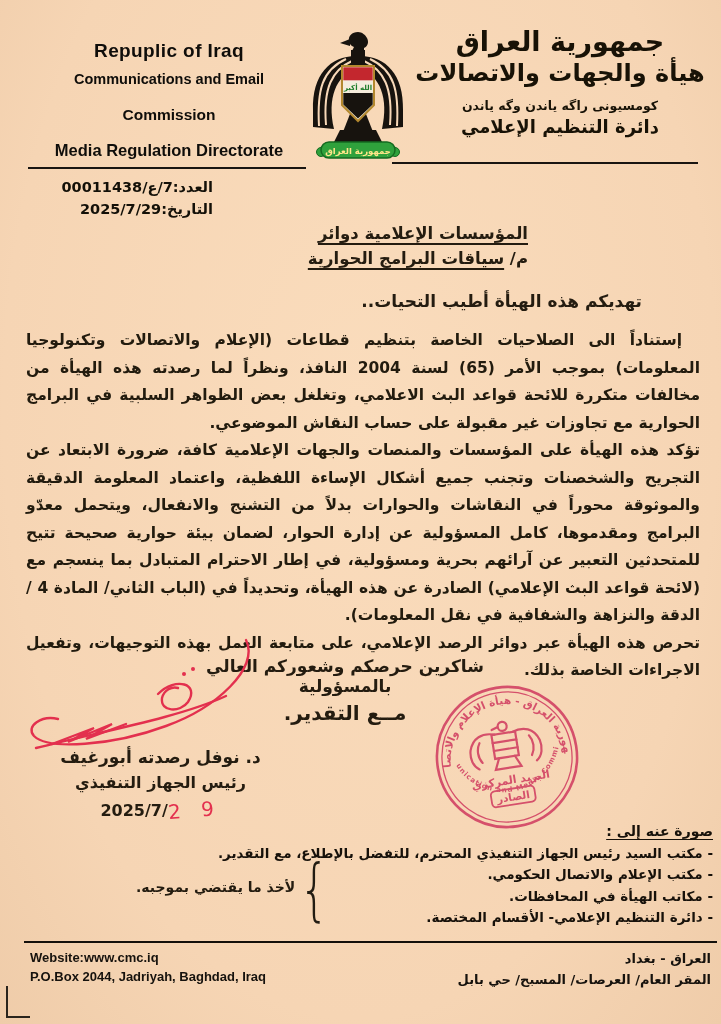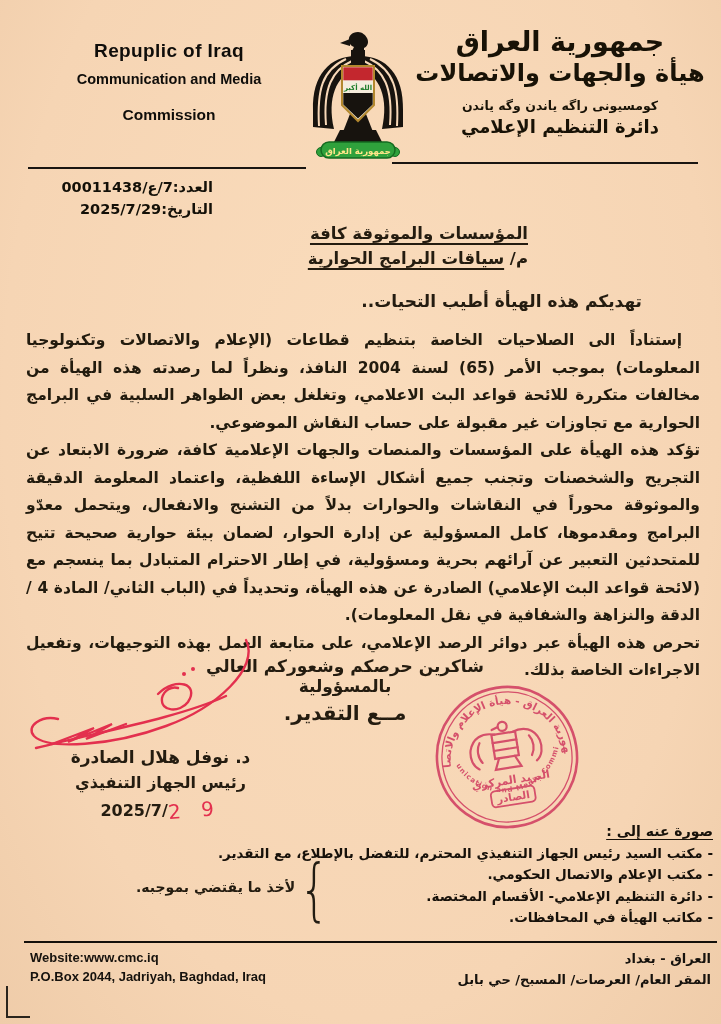--- a/index.html
+++ b/index.html
@@ -63,22 +63,23 @@
   .f-right{right:10px;top:948px;text-align:right;font-weight:bold;font-size:13px;line-height:21px;color:#16120d;}
   .corner{left:6px;top:986px;width:22px;height:30px;border-left:2.5px solid #2a241c;border-bottom:2.5px solid #2a241c;}
 </style>
 </head>
 <body>
 
 <div class="page">
 
   <div class="abs hdr-en">
     <div class="l1">Repuplic of Iraq</div>
-    <div class="l2">Communication and Media</div>
+    <div class="l2">Communications and Email</div>
     <div class="l3">Commission</div>
+    <div class="l4">Media Regulation Directorate</div>
   </div>
 
   <svg class="abs" style="left:306px;top:30px" width="104" height="140" viewBox="0 0 104 140">
 
     <path d="M54,26 C80,26 98,45 97,80 L97,97 L76,99 C83,68 74,46 54,38 Z" fill="#17130e"></path>
     <path d="M50,26 C24,26 6,45 7,80 L7,97 L28,99 C21,68 30,46 50,38 Z" fill="#17130e"></path>
     <path d="M58,31 C78,40 87,58 84,95" stroke="#f7d8b8" stroke-width="2" fill="none"></path>
     <path d="M64,29 C88,40 93,60 91,96" stroke="#f7d8b8" stroke-width="2" fill="none"></path>
     <path d="M46,31 C26,40 17,58 20,95" stroke="#f7d8b8" stroke-width="2" fill="none"></path>
     <path d="M40,29 C16,40 11,60 13,96" stroke="#f7d8b8" stroke-width="2" fill="none"></path>
@@ -110,21 +111,21 @@
 
   <div class="abs hr-left"></div>
   <div class="abs hr-right"></div>
 
   <div class="abs rtl refblock">
     <div>العدد:7/ع/00011438</div>
     <div>التاريخ:2025/7/29</div>
   </div>
 
   <div class="abs rtl addressee">
-    <div class="u">المؤسسات والموثوقة كافة</div>
+    <div class="u">المؤسسات الإعلامية دوائر</div>
     <div><span>م/ </span><span class="u">سياقات البرامج الحوارية</span></div>
   </div>
 
   <div class="abs rtl salutation">تهديكم هذه الهيأة أطيب التحيات..</div>
 
   <div class="abs rtl bodytext">
     <p class="ind">إستناداً الى الصلاحيات الخاصة بتنظيم قطاعات (الإعلام والاتصالات وتكنولوجيا المعلومات) بموجب الأمر (65) لسنة 2004 النافذ، ونظراً لما رصدته هذه الهيأة من مخالفات متكررة للائحة قواعد البث الاعلامي، وتغلغل بعض الظواهر السلبية في البرامج الحوارية مع تجاوزات غير مقبولة على حساب النقاش الموضوعي.</p>
     <p>تؤكد هذه الهيأة على المؤسسات والمنصات والجهات الإعلامية كافة، ضرورة الابتعاد عن التجريح والشخصنات وتجنب جميع أشكال الإساءة اللفظية، واعتماد المعلومة الدقيقة والموثوقة محوراً في النقاشات والحوارات بدلاً من التشنج والانفعال، ويتحمل معدّو البرامج ومقدموها، كامل المسؤولية عن إدارة الحوار، لضمان بيئة حوارية صحيحة تتيح للمتحدثين التعبير عن آرائهم بحرية ومسؤولية، في إطار الاحترام المتبادل بما ينسجم مع (لائحة قواعد البث الإعلامي) الصادرة عن هذه الهيأة، وتحديداً في (الباب الثاني/ المادة 4 /الدقة والنزاهة والشفافية في نقل المعلومات).</p>
     <p>تحرص هذه الهيأة عبر دوائر الرصد الإعلامي، على متابعة العمل بهذه التوجيهات، وتفعيل الاجراءات الخاصة بذلك.</p>
   </div>
@@ -139,21 +140,21 @@
       <path d="M238,6 C252,34 208,74 158,92 C104,112 40,116 26,102 C17,92 34,81 50,85"></path>
       <path d="M28,114 C90,98 170,84 218,62"></path>
       <path d="M44,110 L86,94 L60,108 L104,90 L78,105 L118,90"></path>
       <path d="M150,60 C168,42 192,50 180,68 C172,79 152,78 154,64 C156,56 164,52 170,54"></path>
     </g>
     <circle cx="176" cy="40" r="2" fill="#e3304e"></circle>
     <circle cx="185" cy="35" r="2" fill="#e3304e"></circle>
   </svg>
 
   <div class="abs rtl signame">
-    <div class="n">د. نوفل هلال الصادرة</div>
+    <div class="n">د. نوفل رصدته أبورغيف</div>
     <div class="t">رئيس الجهاز التنفيذي</div>
     <div class="d"><span dir="ltr"><span>2025/7/</span><span class="hand29">2 9</span></span></div>
   </div>
 
   <svg class="abs stamp" width="152" height="152" viewBox="0 0 152 152">
     <defs>
       <path id="arcT" d="M 19,80 A 57,57 0 1 1 133,80"></path>
       <path id="arcB" d="M 23,73 A 56,56 0 0 0 129,73"></path>
     </defs>
     <g stroke="#d5506b" fill="none">
@@ -179,22 +180,22 @@
     </g>
     <text x="76" y="103" font-size="11" font-weight="bold" fill="#d5506b" text-anchor="middle">البريد المركزي</text>
     <rect x="54" y="108" width="44" height="16" rx="4" stroke="#d5506b" fill="none" stroke-width="1.8"></rect>
     <text x="76" y="120" font-size="10.5" font-weight="bold" fill="#d5506b" text-anchor="middle">الصادر</text>
   </svg>
 
   <div class="abs rtl dist">
     <div class="hd">صورة عنه إلى :</div>
     <div>- مكتب السيد رئيس الجهاز التنفيذي المحترم، للتفضل بالإطلاع، مع التقدير.</div>
     <div>- مكتب الإعلام والاتصال الحكومي.</div>
+    <div>- مكاتب الهيأة في المحافظات.</div>
     <div>- دائرة التنظيم الإعلامي- الأقسام المختصة.</div>
-    <div>- مكاتب الهيأة في المحافظات.</div>
   </div>
   <div class="abs brace">{</div>
   <div class="abs rtl brace-note">لأخذ ما يقتضي بموجبه.</div>
 
   <div class="abs f-line"></div>
   <div class="abs f-left">
     <div>Website:www.cmc.iq</div>
     <div>P.O.Box 2044, Jadriyah, Baghdad, Iraq</div>
   </div>
   <div class="abs rtl f-right">

